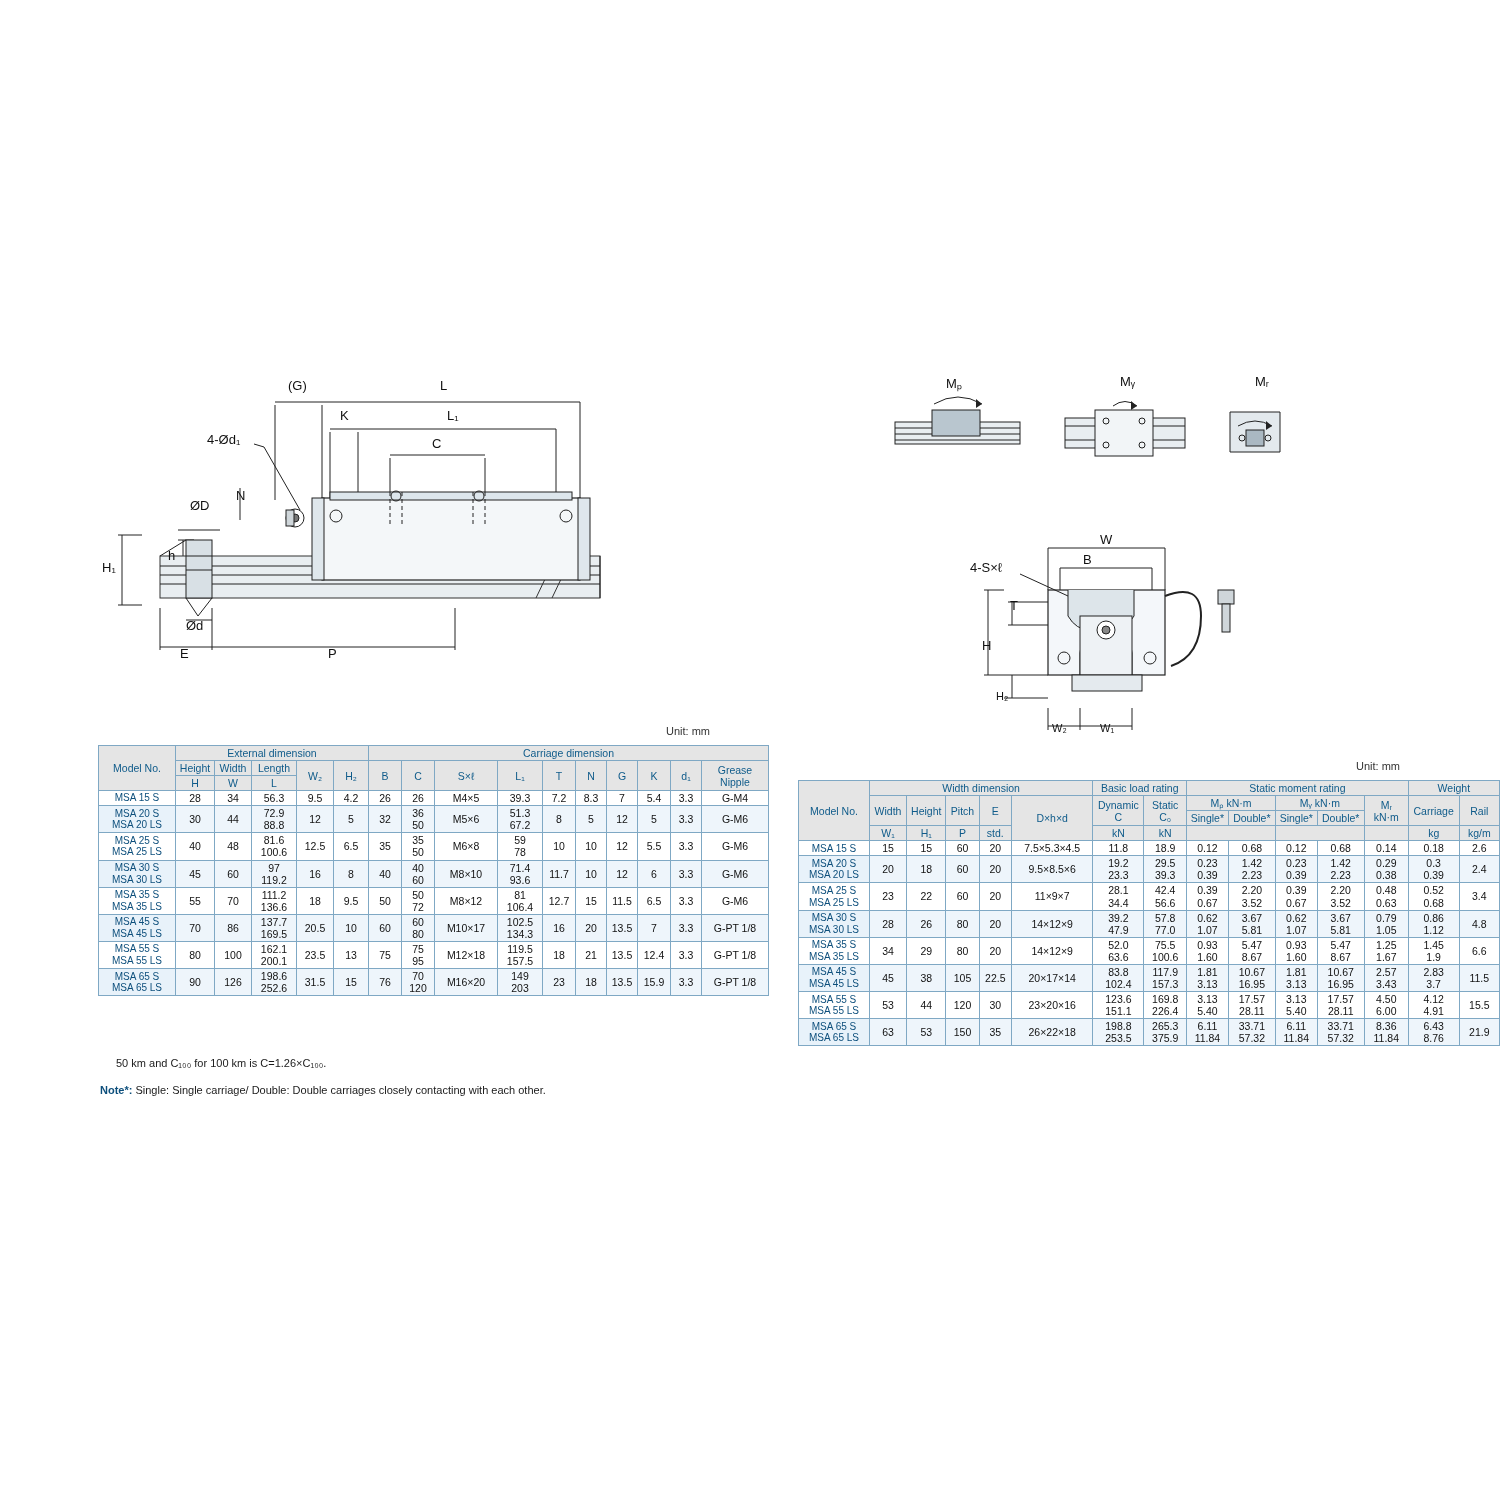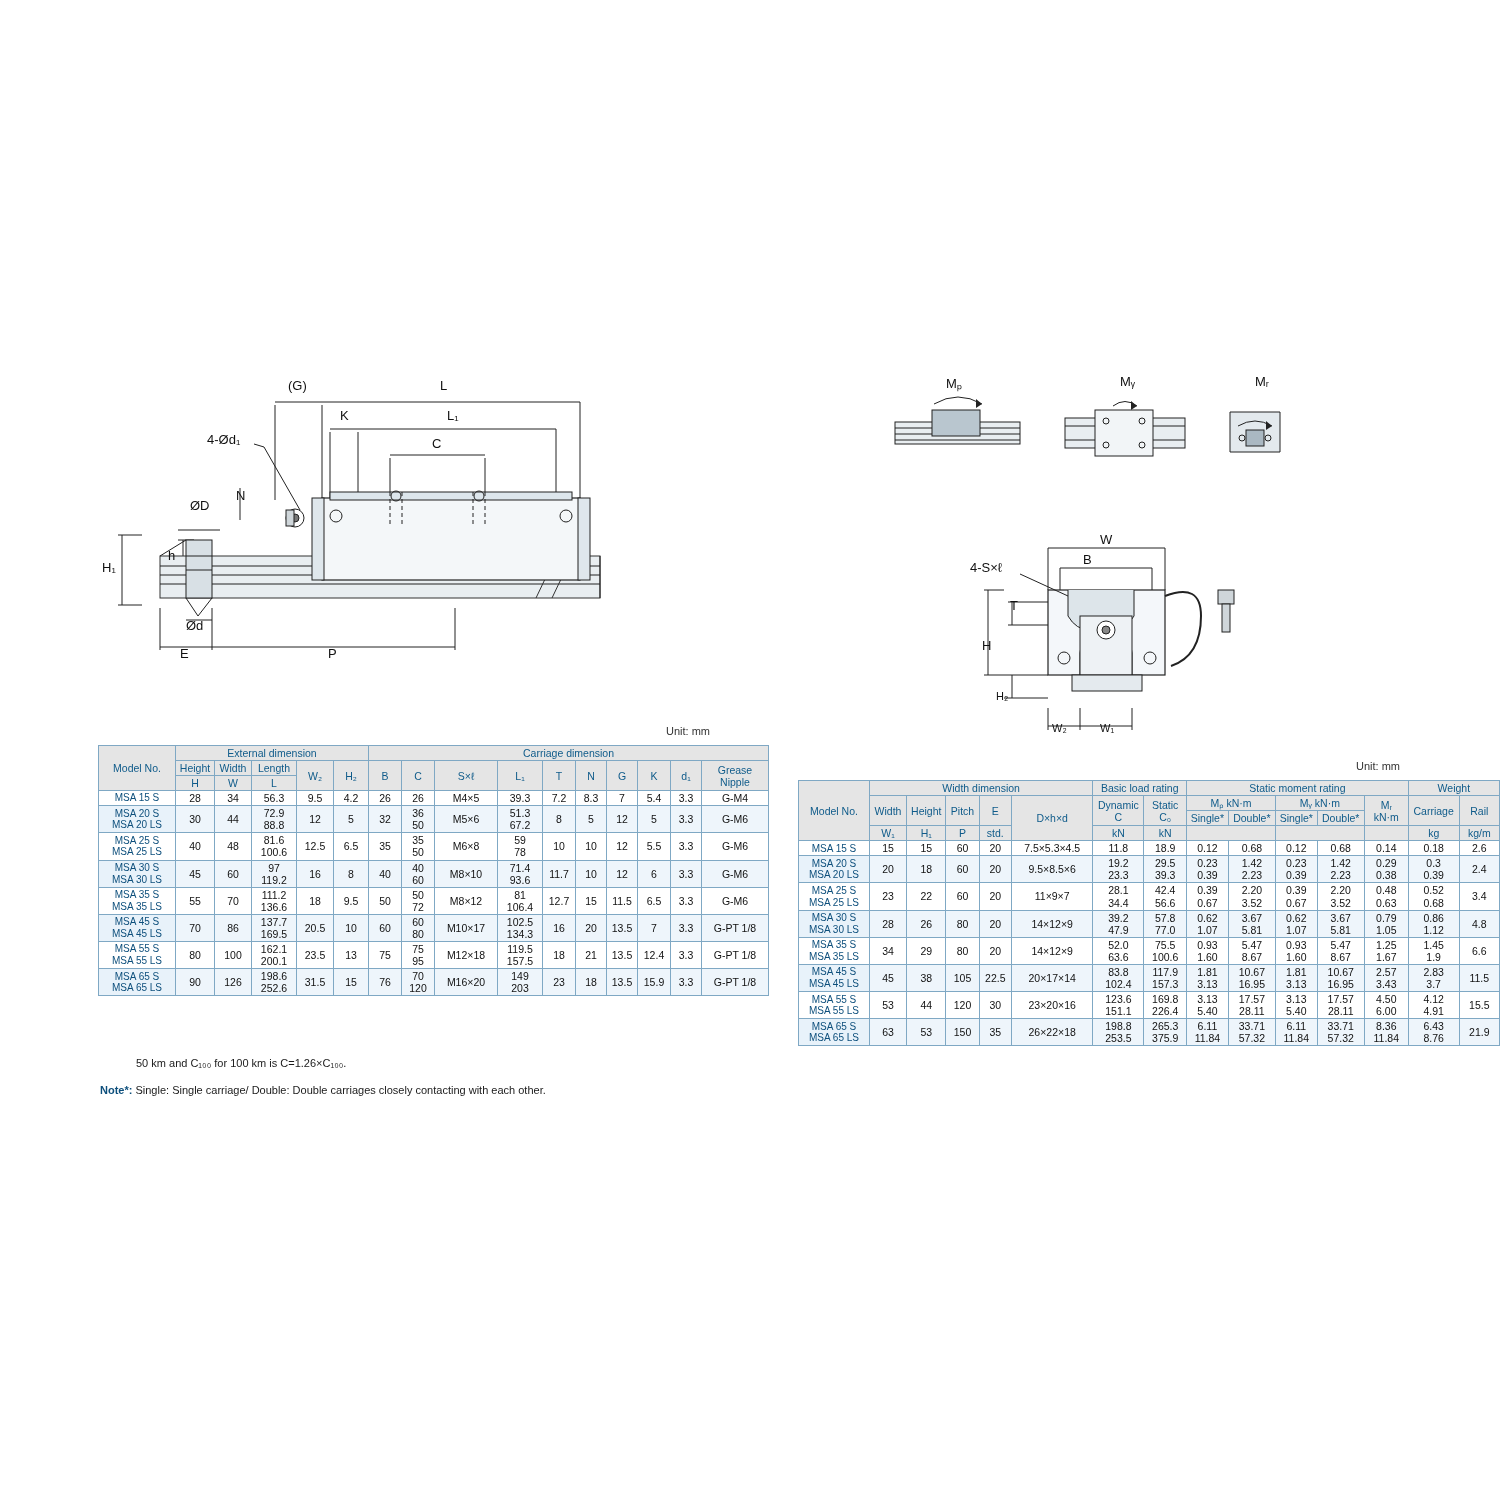--- a/index.html
+++ b/index.html
@@ -443,21 +443,21 @@
             <td>13.5</td>
             <td>15.9</td>
             <td>3.3</td>
             <td>G-PT 1/8</td>
           </tr>
         </tbody>
     </table>
   </div>
 
   <div style="position:absolute;left:100px;top:1055px;width:600px;">
-    <div class="note" style="margin-left:36px;margin-bottom:10px;">
+    <div class="note" style="margin-left:16px;margin-bottom:10px;">
       <span class="body">50 km and C₁₀₀ for 100 km is C=1.26×C₁₀₀.</span>
     </div>
     <div class="note">
       <b>Note*:</b>
       <span class="body">Single: Single carriage/ Double: Double carriages closely contacting with each other.</span>
     </div>
   </div>
 
   <div class="unit" style="position:absolute;left:1250px;top:760px;width:150px;">Unit: mm</div>
 

